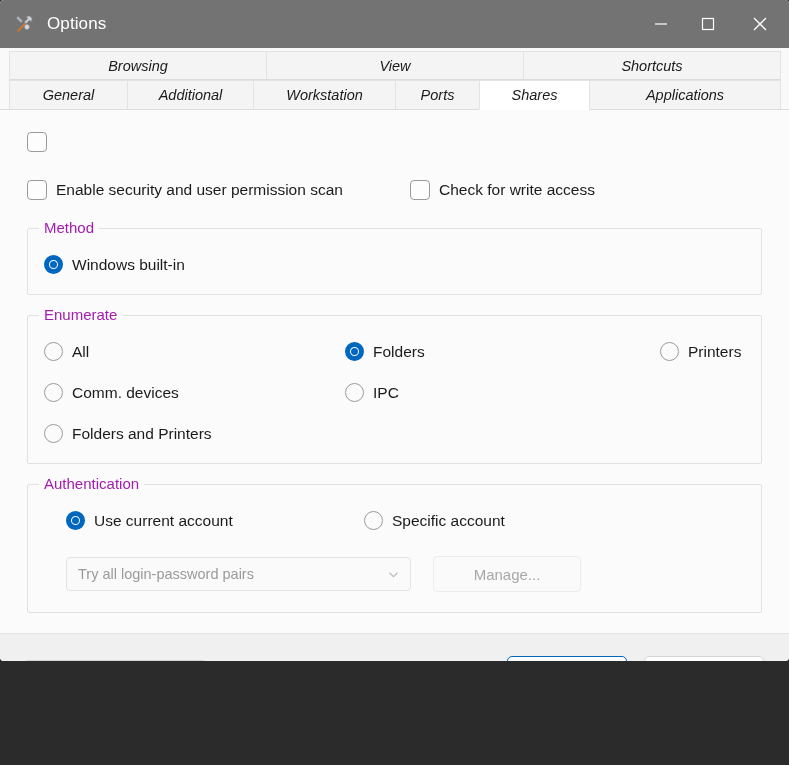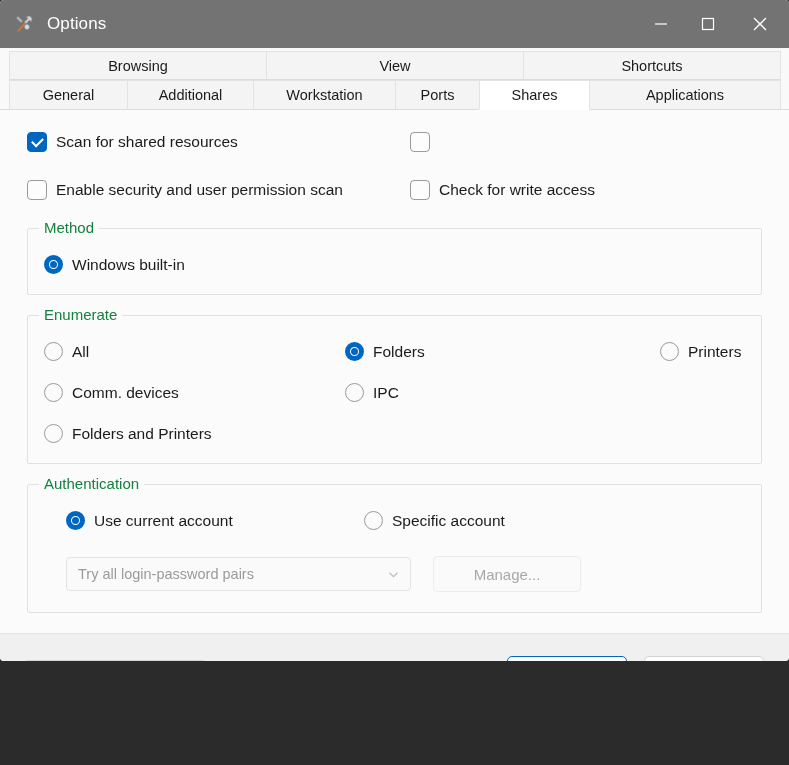--- a/index.html
+++ b/index.html
@@ -57,20 +57,21 @@
 
   
   .tabstrip {
     flex: 0 0 auto;
     background: #f9f9f9;
     padding: 3px 9px 0 9px;
   }
   .tabrow {
     display: flex;
     height: 29px;
+    font-style: italic;
   }
   .tab {
     flex: 1 1 0;
     background: #f4f4f4;
     border: 1px solid #e3e3e3;
     border-bottom: 1px solid #dcdcdc;
     margin-right: -1px;
     display: flex;
     align-items: center;
     justify-content: center;
@@ -161,21 +162,21 @@
     position: relative;
     margin-bottom: 20px;
     background: #fbfbfb;
   }
   .group-label {
     position: absolute;
     top: -10px; left: 11px;
     background: #fbfbfb;
     padding: 0 5px;
     font-size: 15px;
-    color: #15803d;
+    color: #a21caf;
   }
   .group-body { padding: 26px 16px 20px 16px; }
 
   .g-cols { display: flex; }
   .g-cols .gc1 { width: 368px; flex: 0 0 368px; }
   .g-cols .gc2 { flex: 1 1 auto; }
 
   .e-row { display: flex; margin-bottom: 22px; gap: 36px; }
   .e-row:last-child { margin-bottom: 0; }
   .e-row .ec1 { width: 265px; flex: 0 0 265px; }
@@ -290,26 +291,20 @@
       <div class="tab t-ports">Ports</div>
       <div class="tab t-shares selected">Shares</div>
       <div class="tab t-applications">Applications</div>
     </div>
   </div>
 
   <div class="content">
 
     <div class="cb-grid">
       <div class="cb-line">
-        <div class="col1">
-          <div class="opt">
-            <span class="cbox checked"></span>
-            <span>Scan for shared resources</span>
-          </div>
-        </div>
         <div>
           <div class="opt">
             <span class="cbox"></span>
           </div>
         </div>
       </div>
       <div class="cb-line">
         <div class="col1">
           <div class="opt">
             <span class="cbox"></span>

